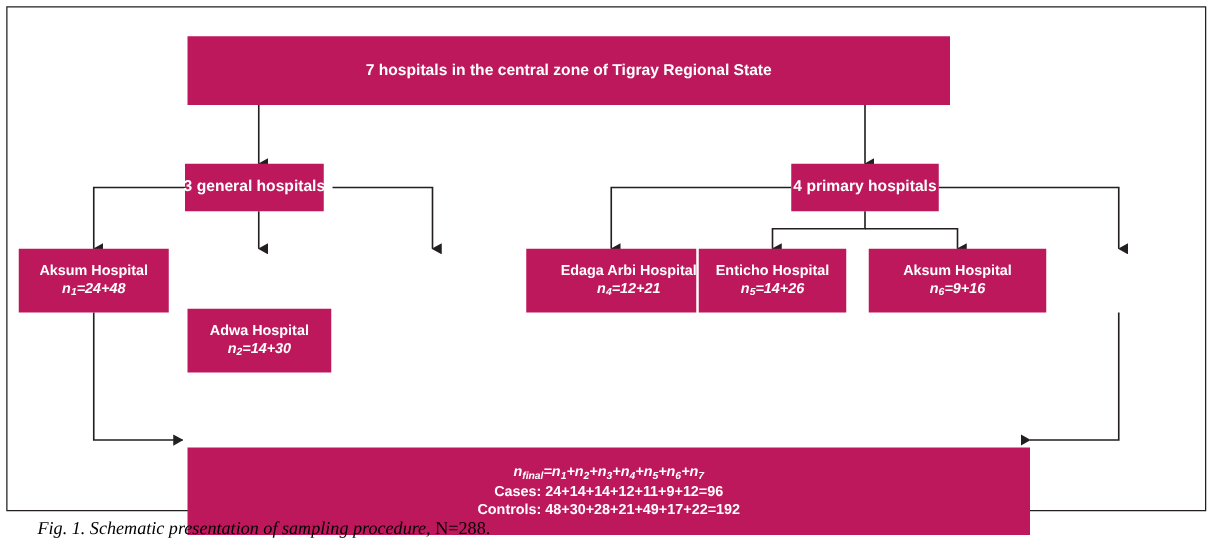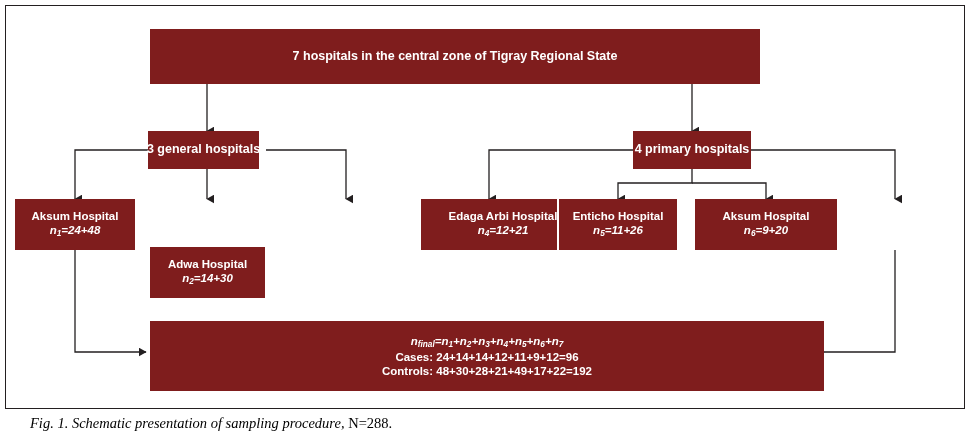--- a/index.html
+++ b/index.html
@@ -1,27 +1,27 @@
 <!DOCTYPE html>
 <html><head>
 <meta charset="utf-8">
 <style>
   html,body{margin:0;padding:0;background:#ffffff;}
   body{width:972px;height:441px;font-family:"Liberation Sans",sans-serif;}
   #figure{position:relative;width:972px;height:441px;overflow:hidden;background:#fff;}
   #frame{position:absolute;left:5px;top:5px;width:960px;height:404px;border:1px solid #231f20;box-sizing:border-box;background:#fff;}
   #svg-layer{position:absolute;left:0;top:0;width:972px;height:441px;pointer-events:none;}
-  .node{position:absolute;background:#7f1d1d;color:#ffffff;display:flex;flex-direction:column;align-items:center;justify-content:center;text-align:center;box-sizing:border-box;line-height:1.22;}
+  .node{position:absolute;background:#be185d;color:#ffffff;display:flex;flex-direction:column;align-items:center;justify-content:center;text-align:center;box-sizing:border-box;line-height:1.22;}
   .node .ln{display:block;white-space:nowrap;}
   .t1{font-size:12.5px;font-weight:600;}
   .t2{font-size:12.5px;font-weight:700;}
   .t3a{font-size:11.5px;font-weight:600;}
   .t3b{font-size:11.5px;font-weight:700;font-style:italic;}
   .t3b i{font-style:italic;}
-  .sum{font-size:11.5px;font-weight:700;}
+  .sum{font-size:11.5px;font-weight:700;margin-top:37px;}
   .sum .fml{font-style:italic;}
   sub{font-size:0.72em;font-style:italic;vertical-align:-0.28em;}
   #caption{position:absolute;left:6px;top:415px;width:700px;font-family:"Liberation Serif",serif;font-size:14.5px;font-style:italic;color:#000;white-space:nowrap;margin-left:24px;}
   #caption .up{font-style:normal;}
 </style>
 </head>
 <body>
 
 <div id="figure">
   <div id="frame"></div>
@@ -83,26 +83,26 @@
   </div>
 
 
   <div class="node" style="left:421px;top:199px;width:136px;height:51px;padding-left:28px;">
     <span class="ln t3a">Edaga Arbi Hospital</span>
     <span class="ln t3b"><i>n</i><sub>4</sub><span>=12+21</span></span>
   </div>
 
   <div class="node" style="left:559px;top:199px;width:118px;height:51px;">
     <span class="ln t3a">Enticho Hospital</span>
-    <span class="ln t3b"><i>n</i><sub>5</sub><span>=11+26</span></span>
+    <span class="ln t3b"><i>n</i><sub>5</sub><span>=14+26</span></span>
   </div>
 
   <div class="node" style="left:695px;top:199px;width:142px;height:51px;">
     <span class="ln t3a">Aksum Hospital</span>
-    <span class="ln t3b"><i>n</i><sub>6</sub><span>=9+20</span></span>
+    <span class="ln t3b"><i>n</i><sub>6</sub><span>=9+16</span></span>
   </div>
 
 
   <div class="node sum" style="left:150px;top:321px;width:674px;height:70px;">
     <span class="ln fml"><i>n</i><sub>final</sub>=<i>n</i><sub>1</sub>+<i>n</i><sub>2</sub>+<i>n</i><sub>3</sub>+<i>n</i><sub>4</sub>+<i>n</i><sub>5</sub>+<i>n</i><sub>6</sub>+<i>n</i><sub>7</sub></span>
     <span class="ln">Cases: 24+14+14+12+11+9+12=96</span>
     <span class="ln">Controls: 48+30+28+21+49+17+22=192</span>
   </div>
 
   <div id="caption">

